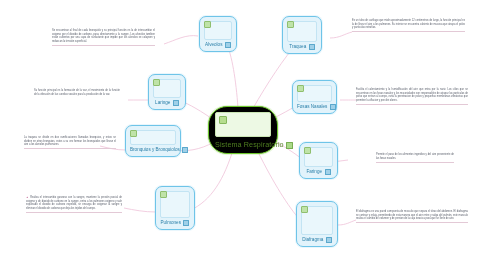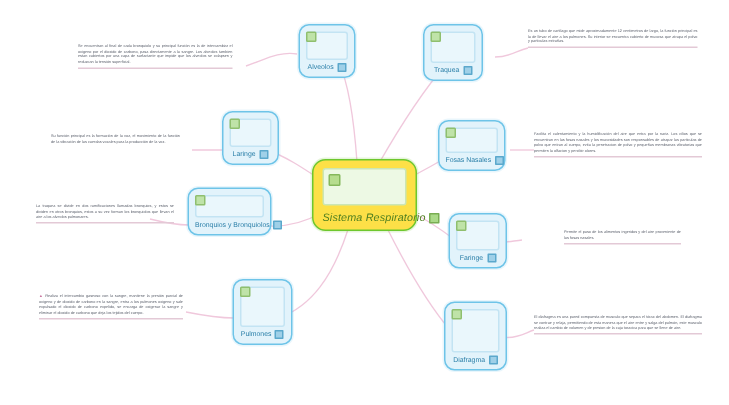--- a/index.html
+++ b/index.html
@@ -21,29 +21,28 @@
     top: 0;
     width: 486px;
     height: 270px;
     pointer-events: none;
   }
 
   
   .root-node {
     position: absolute;
     box-sizing: border-box;
-    background: #fde047;
+    background: #000000;
     border: 1.4px solid #6ec72e;
-    border-radius: 9px;
+    border-radius: 19px;
     box-shadow: 0 0 0 1px rgba(110,199,46,0.18);
     display: flex;
     flex-direction: column;
     align-items: stretch;
     padding: 5px 6px 4px 6px;
-    font-style: italic;
   }
   .root-thumb {
     flex: 1 1 auto;
     border: 1px solid #cbe6b4;
     border-radius: 2px;
     background: #edf9e4;
     position: relative;
     margin-bottom: 3px;
   }
   .root-title {

